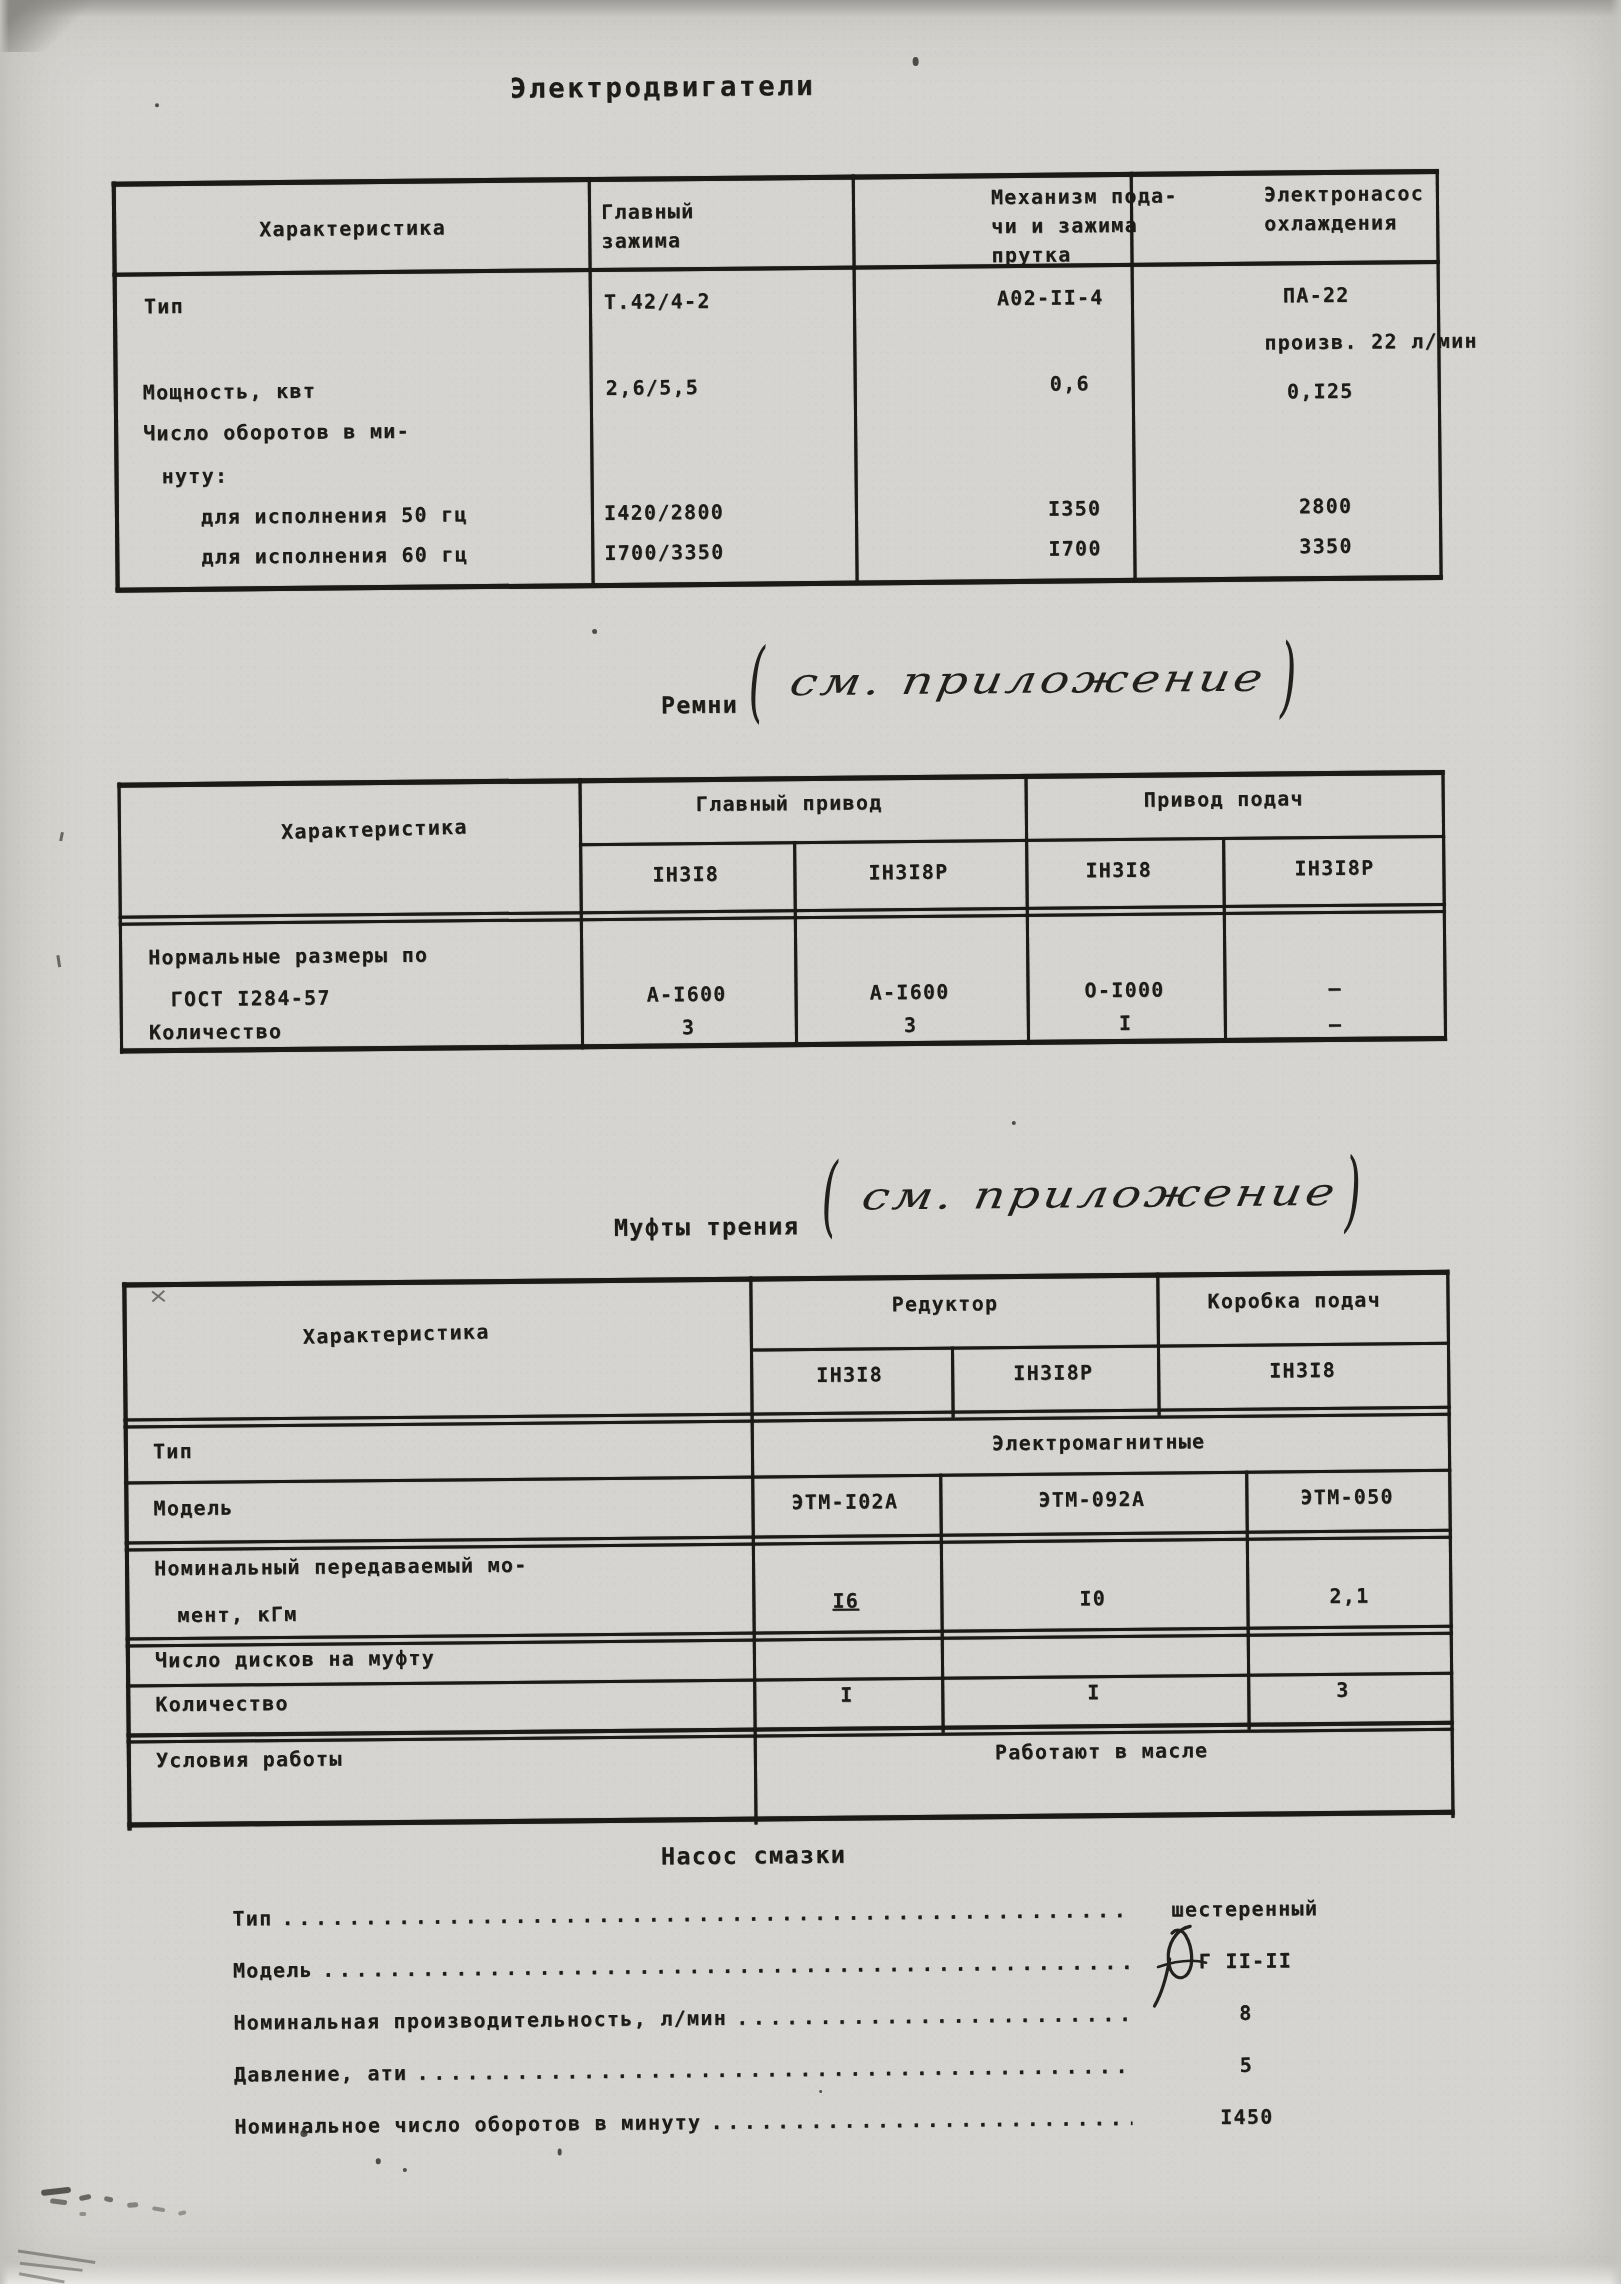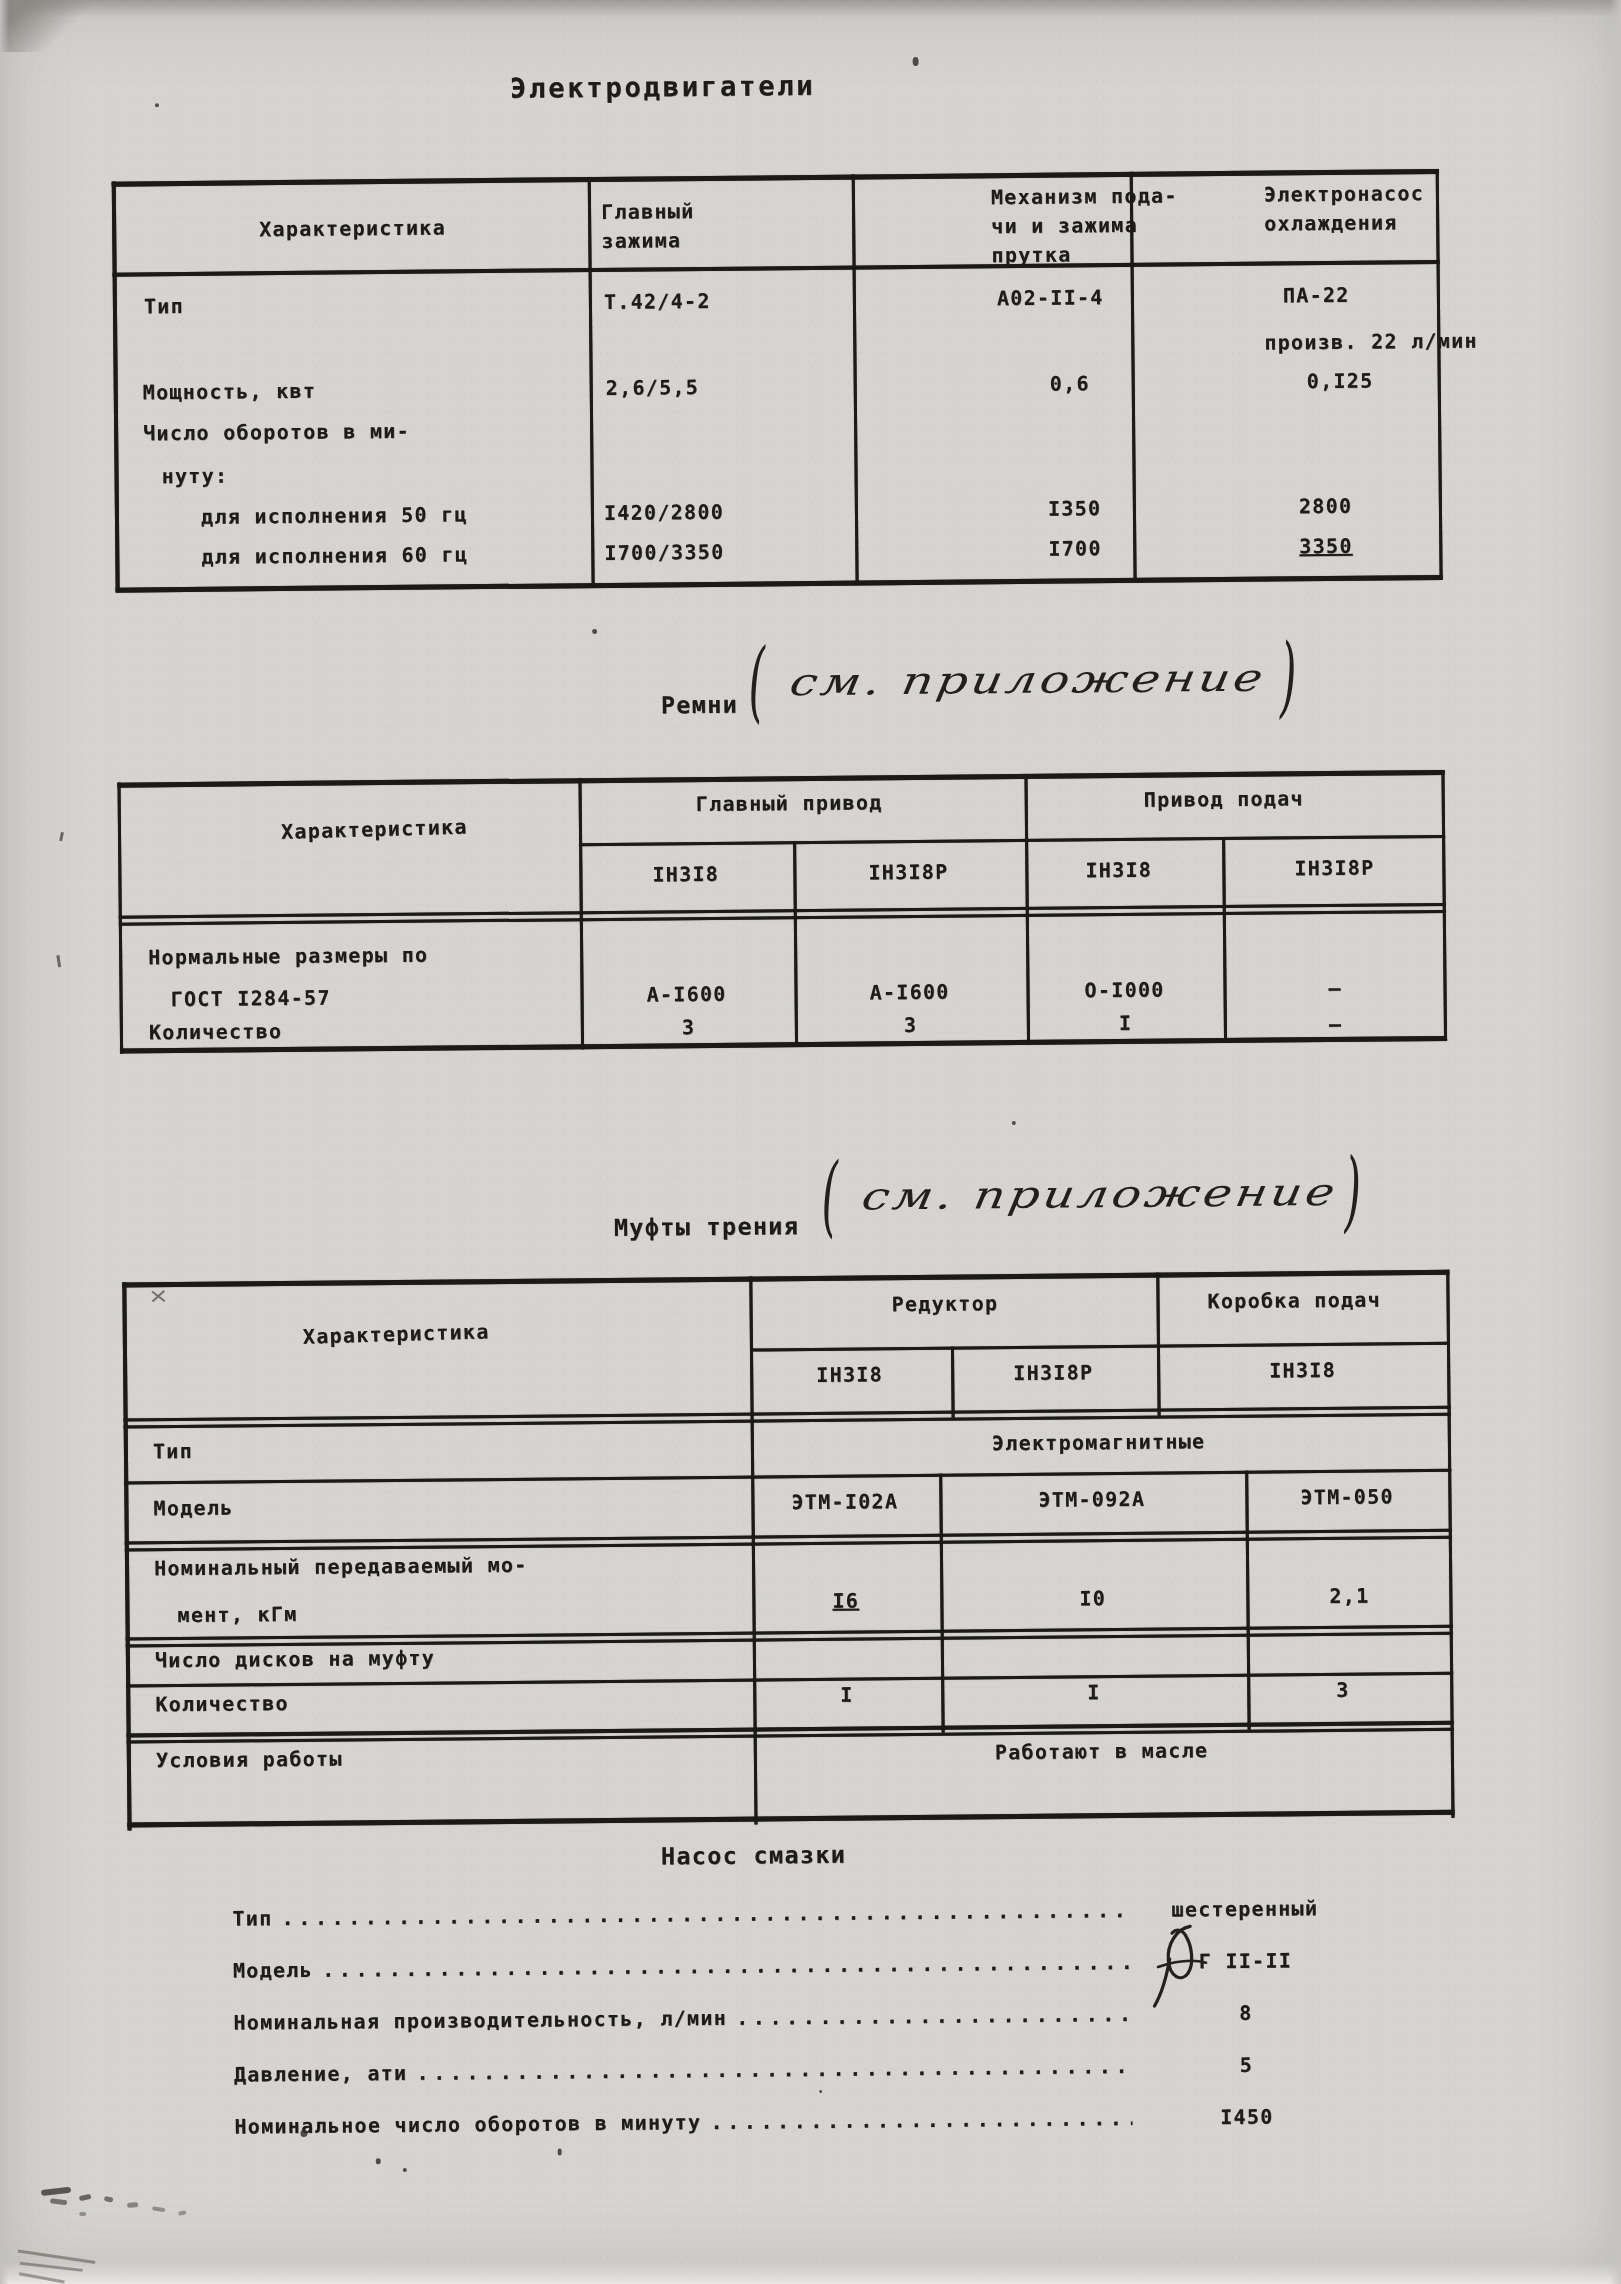--- a/index.html
+++ b/index.html
@@ -82,31 +82,31 @@
       </div>
 
       <div class="t" style="left:31px;top:112px;">Тип</div>
       <div class="t" style="left:491px;top:112px;">Т.42/4-2</div>
       <div class="t" style="left:884px;top:112px;">А02-II-4</div>
       <div class="t" style="left:1170px;top:112px;">ПА-22</div>
       <div class="t" style="left:1151px;top:159px;">произв. 22 л/мин</div>
       <div class="t" style="left:29px;top:198px;">Мощность, квт</div>
       <div class="t" style="left:492px;top:198px;">2,6/5,5</div>
       <div class="t" style="left:936px;top:198px;">0,6</div>
-      <div class="t" style="left:1173px;top:198px;margin-left:20px;">0,I25</div>
+      <div class="t" style="left:1173px;top:208px;">0,I25</div>
       <div class="t" style="left:29px;top:239px;">Число оборотов в ми-</div>
       <div class="t" style="left:47px;top:282px;">нуту:</div>
       <div class="t" style="left:86px;top:323px;">для исполнения 50 гц</div>
       <div class="t" style="left:489px;top:323px;">I420/2800</div>
       <div class="t" style="left:933px;top:323px;">I350</div>
       <div class="t" style="left:1184px;top:323px;">2800</div>
       <div class="t" style="left:86px;top:363px;">для исполнения 60 гц</div>
       <div class="t" style="left:489px;top:363px;">I700/3350</div>
       <div class="t" style="left:933px;top:363px;">I700</div>
-      <div class="t" style="left:1184px;top:363px;text-decoration:underline;">3350</div>
+      <div class="t" style="left:1184px;top:363px;">3350</div>
     </div>
 
     <div class="t h2" style="left:665px;top:691px;">Ремни</div>
     <div class="hand" style="left:753px;top:655px;">
       <span class="paren">(</span>
       <span class="txt" style="margin-left:18.3px;">см. приложение</span>
       <span class="paren" style="margin-left:118px;">)</span>
     </div>
 
     <div class="tbl" style="left:121px;top:776px;width:1327px;height:271px;">

